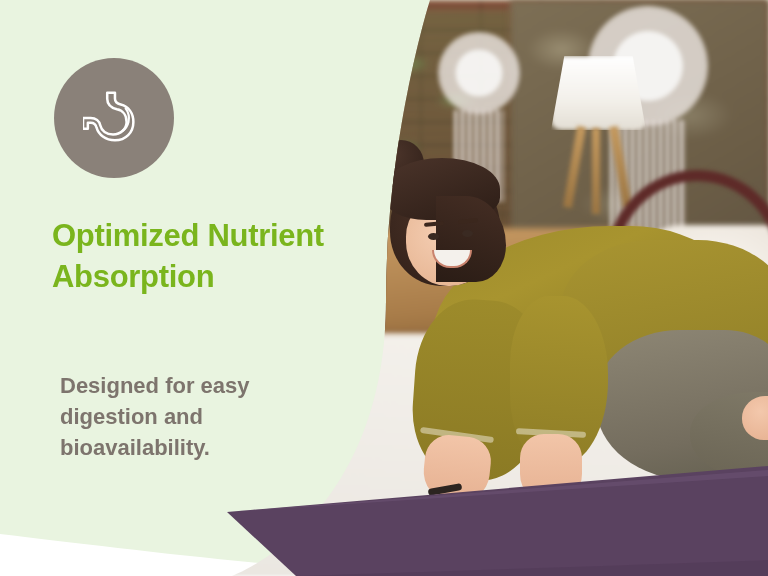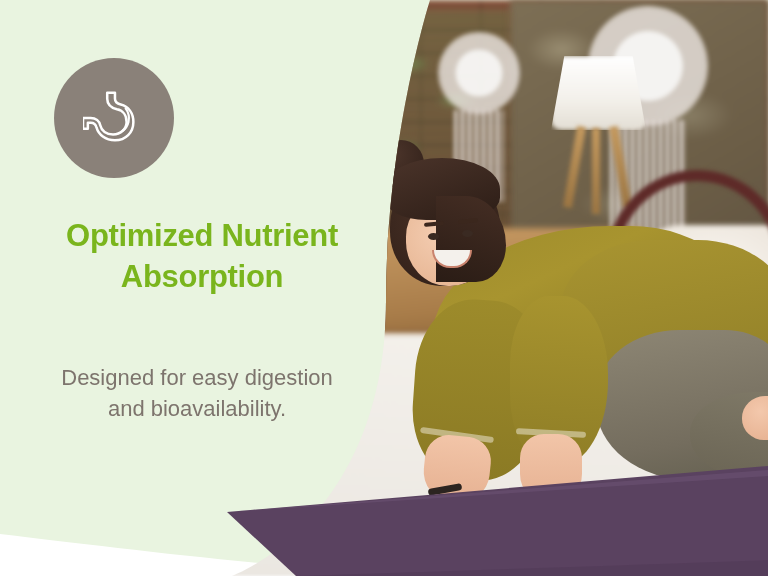--- a/index.html
+++ b/index.html
@@ -169,34 +169,34 @@
   .foot{
     position:absolute;left:742px;top:396px;width:46px;height:44px;border-radius:50% 46% 40% 48%;
     background:radial-gradient(circle at 40% 35%, #f3c8ac, #e4ad8c);
   }
 
   
   .mat{position:absolute;left:0;top:0;width:768px;height:576px;pointer-events:none;}
   .mat svg{display:block;}
 
   
-  .content{position:absolute;left:0;top:0;width:390px;height:576px;text-align:center;}
+  .content{position:absolute;left:0;top:0;width:390px;height:576px;}
   .icon-circle{
     position:absolute;left:54px;top:58px;width:120px;height:120px;border-radius:50%;
     background:#8a8179;display:flex;align-items:center;justify-content:center;
   }
   .icon-circle svg{display:block;}
   .headline{
     position:absolute;left:52px;top:216px;width:300px;
     font-size:31px;line-height:1.31;font-weight:bold;color:#7ab51d;
     letter-spacing:-.3px;margin:0;
   }
   .subcopy{
     position:absolute;left:52px;top:362px;width:290px;
-    font-size:22px;line-height:1.42;color:#7d746d;margin:0;font-weight:normal;
+    font-size:22px;line-height:1.42;color:#7d746d;margin:8px;font-weight:bold;
   }
 </style>
 </head>
 <body>
 
 <div id="card">
 
   <div class="bg-panel">
     <svg viewBox="0 0 768 576" xmlns="http://www.w3.org/2000/svg" aria-hidden="true">
       <rect x="0" y="0" width="768" height="576" fill="#e9f4e0"></rect>

